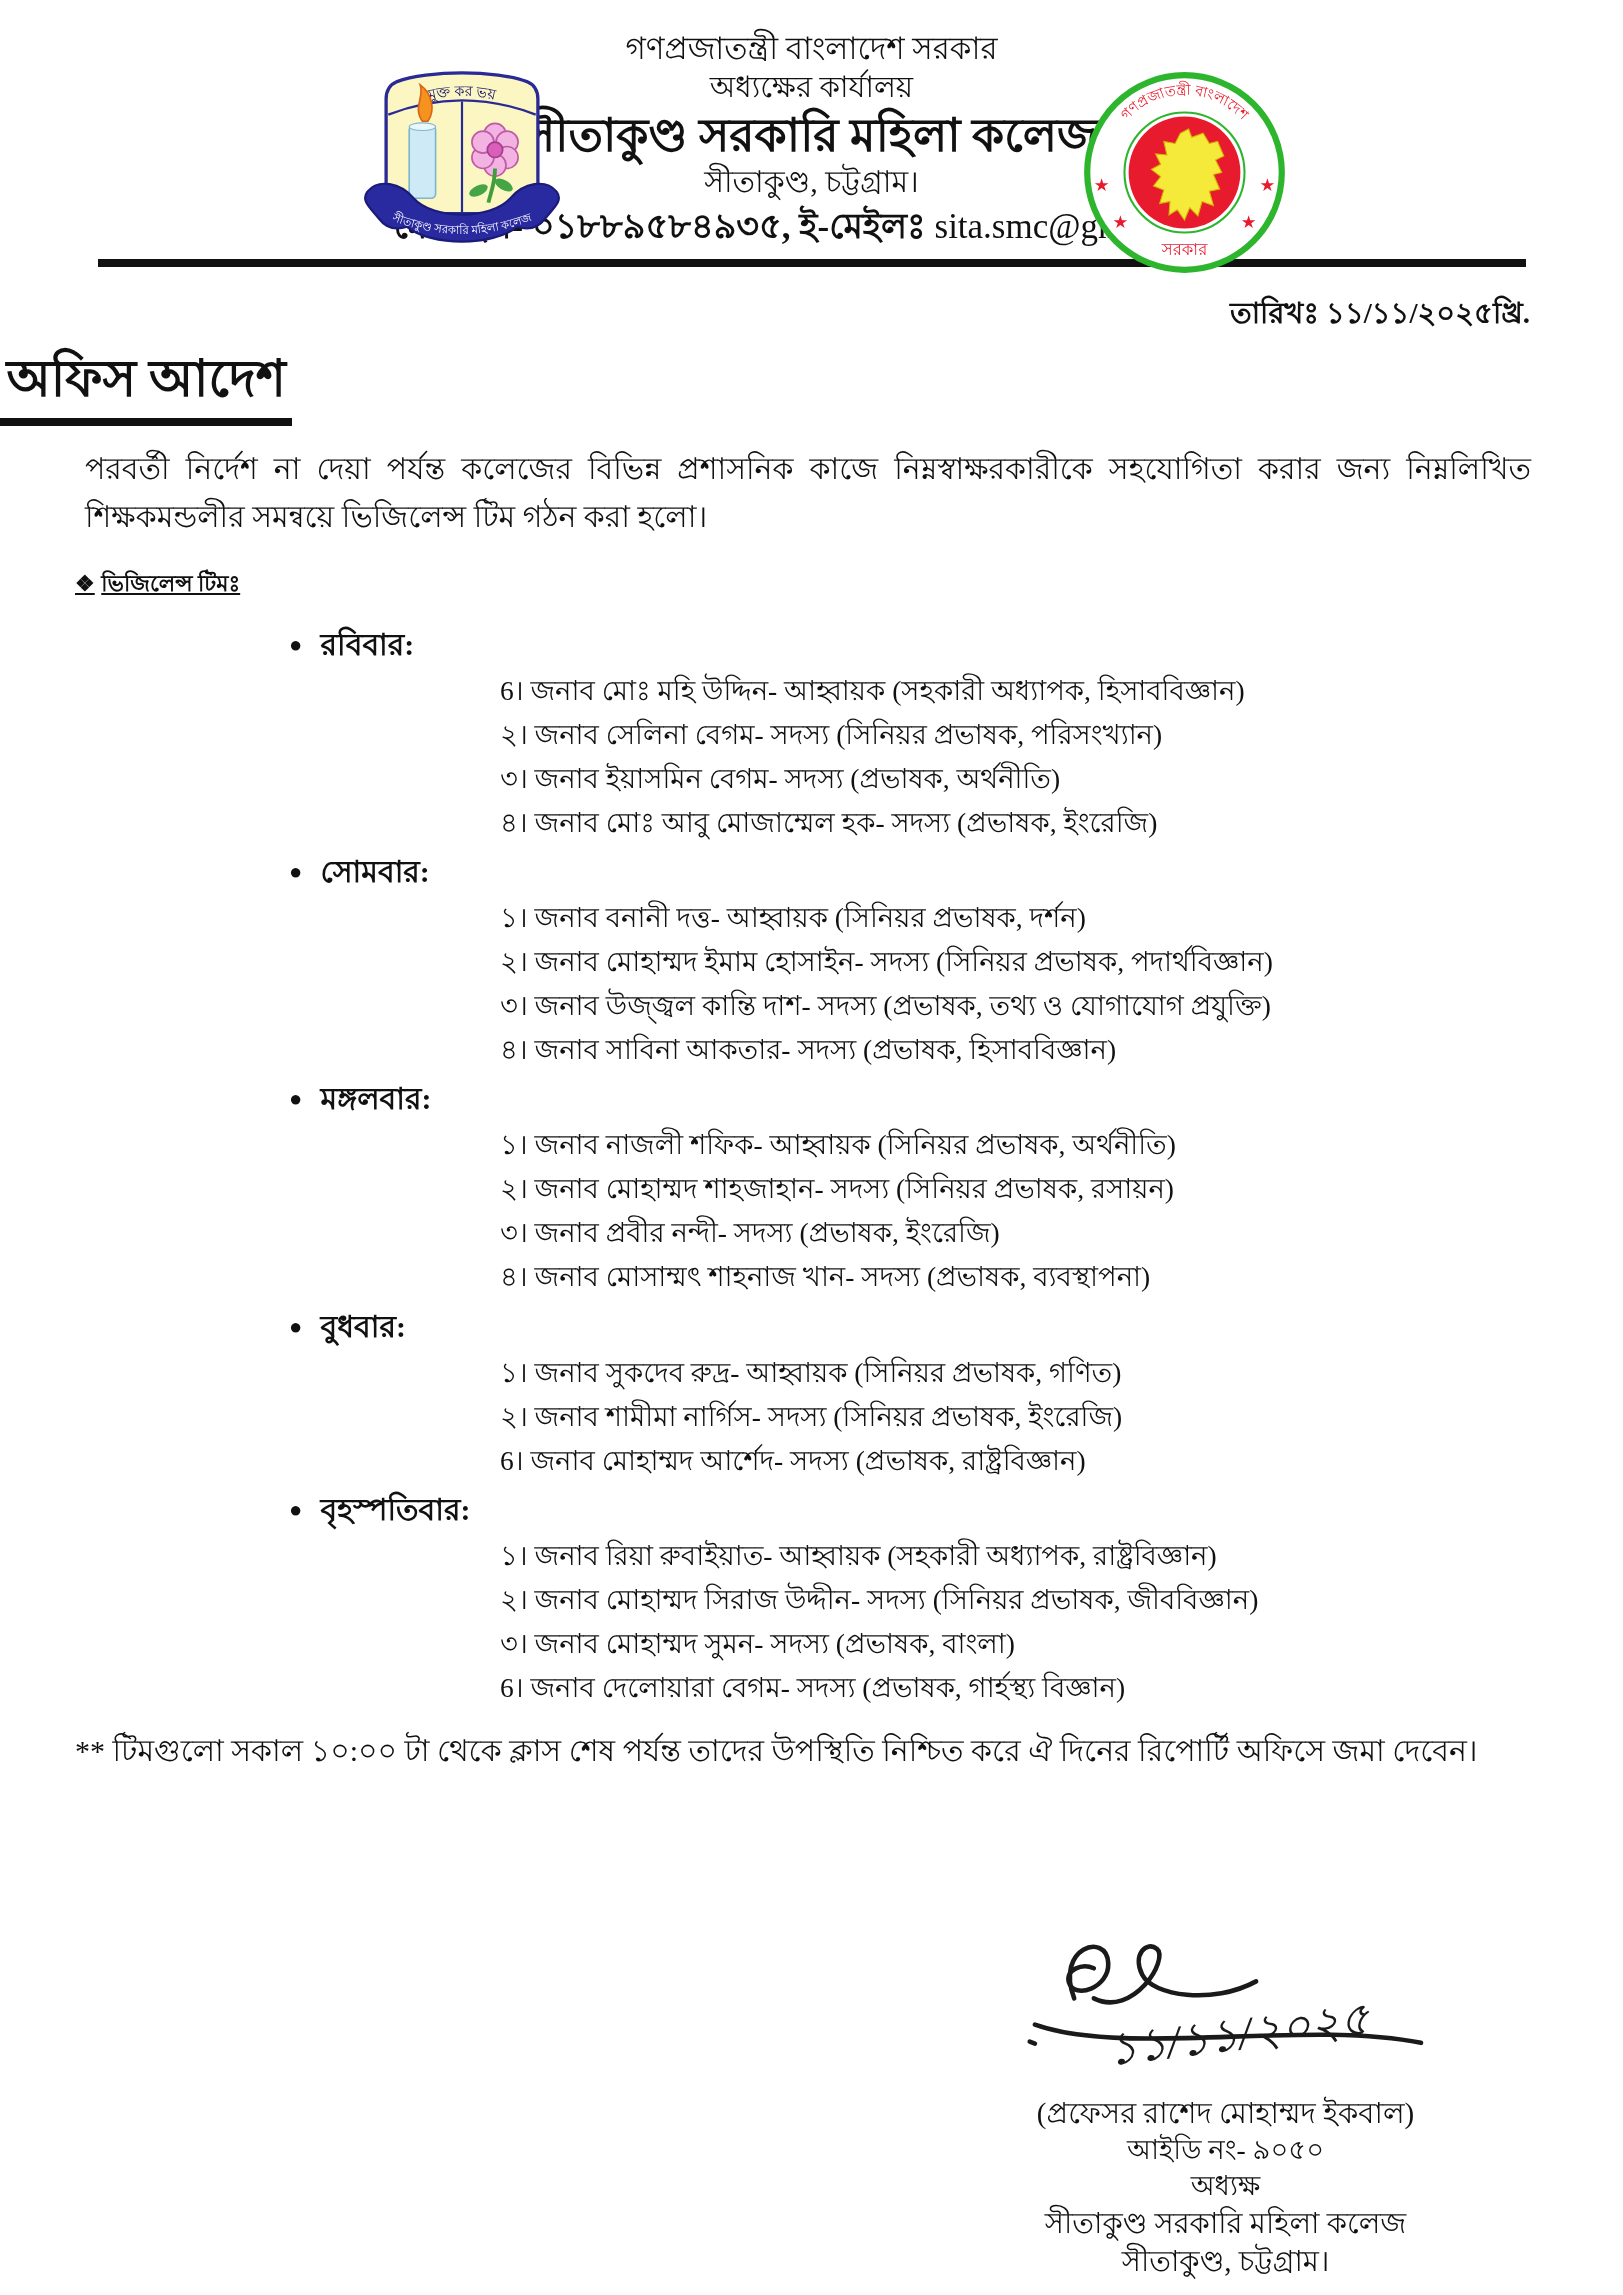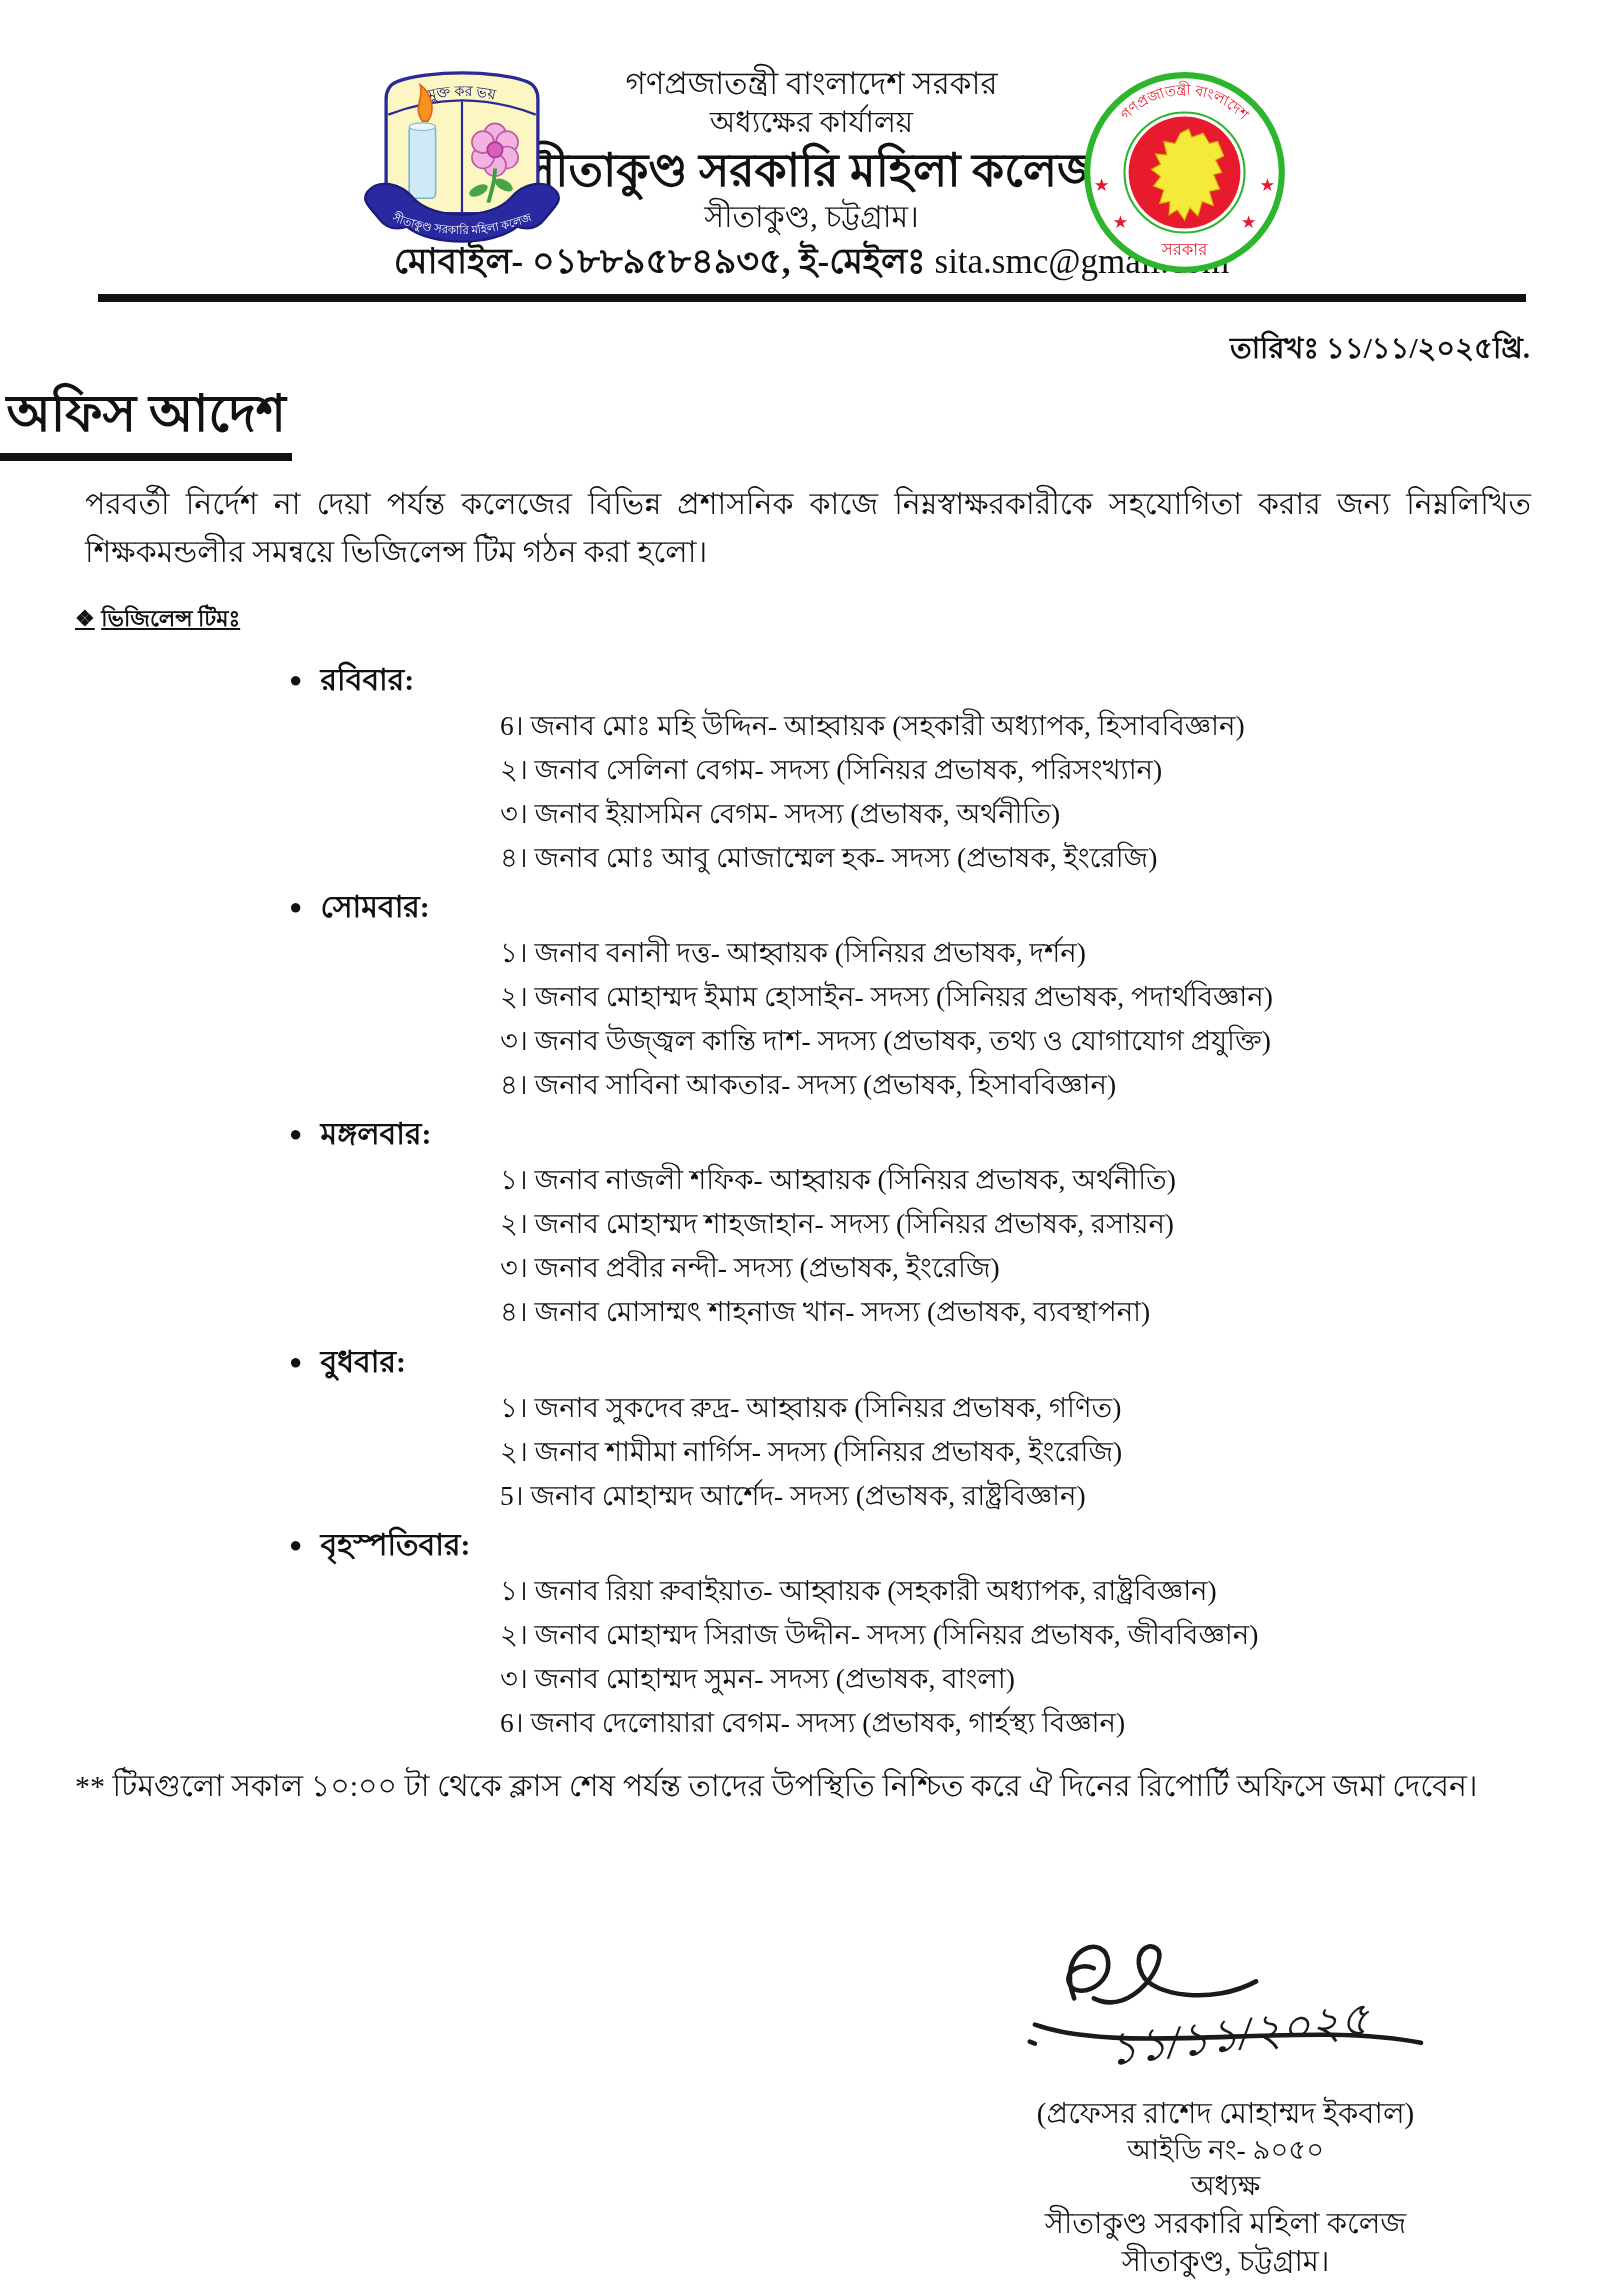--- a/index.html
+++ b/index.html
@@ -6,21 +6,21 @@
   .page{
     position:relative;
     width:1623px;height:2295px;
     margin:0 auto;
     background:#ffffff;
     color:#111;
     font-family:"Liberation Serif","DejaVu Serif",serif;
     overflow:hidden;
   }
   
-  .header-center{padding-top:66px;text-align:center;}
+  .header-center{padding-top:31px;text-align:center;}
   .h-govt{font-size:31px;line-height:35px;}
   .h-office{font-size:29.4px;line-height:34px;margin-top:3.9px;}
   .h-college{font-size:46px;line-height:54px;font-weight:bold;margin-top:5.2px;}
   .h-loc{font-size:30px;line-height:35px;margin-top:1.3px;}
   .h-contact{font-size:35px;line-height:41px;margin-top:6.5px;font-weight:bold;}
   .h-contact .email{font-weight:normal;}
   .logo-college{position:absolute;left:352px;top:63px;width:220px;height:222px;}
   .logo-govt{position:absolute;left:1081px;top:69px;width:207px;height:207px;}
   .rule{height:7.9px;background:#111;margin:11.8px 97px 0 98px;}
   
@@ -176,21 +176,21 @@
   </div>
 
   <div class="day">
     <div class="day-head">
         <span class="bullet">●</span>
         <span>বুধবার:</span>
       </div>
     <div class="members">
       <div class="member">১। জনাব সুকদেব রুদ্র- আহ্বায়ক (সিনিয়র প্রভাষক, গণিত)</div>
       <div class="member">২। জনাব শামীমা নার্গিস- সদস্য (সিনিয়র প্রভাষক, ইংরেজি)</div>
-      <div class="member">5। জনাব মোহাম্মদ আর্শেদ- সদস্য (প্রভাষক, রাষ্ট্রবিজ্ঞান)</div>
+      <div class="member">6। জনাব মোহাম্মদ আর্শেদ- সদস্য (প্রভাষক, রাষ্ট্রবিজ্ঞান)</div>
     </div>
   </div>
 
   <div class="day">
     <div class="day-head">
         <span class="bullet">●</span>
         <span>বৃহস্পতিবার:</span>
       </div>
     <div class="members">
       <div class="member">১। জনাব রিয়া রুবাইয়াত- আহ্বায়ক (সহকারী অধ্যাপক, রাষ্ট্রবিজ্ঞান)</div>

